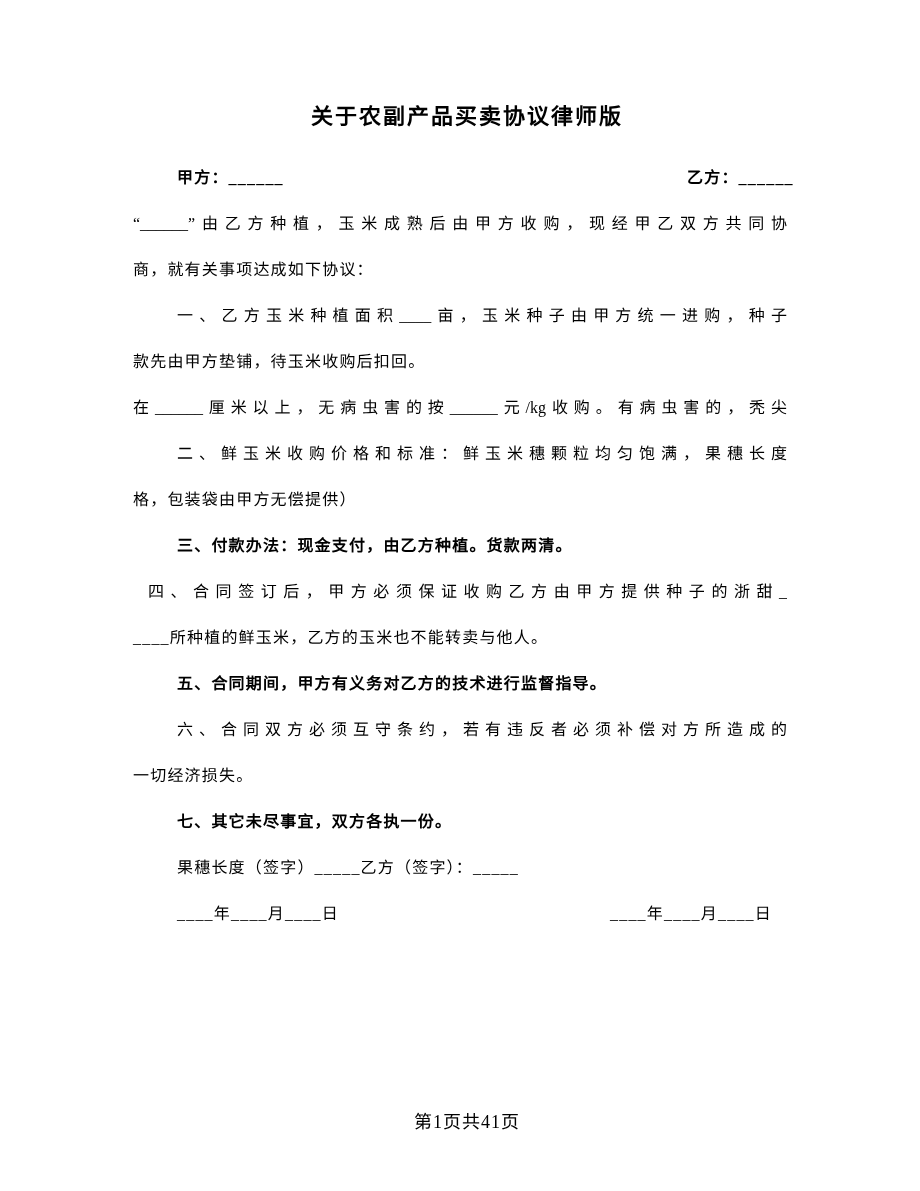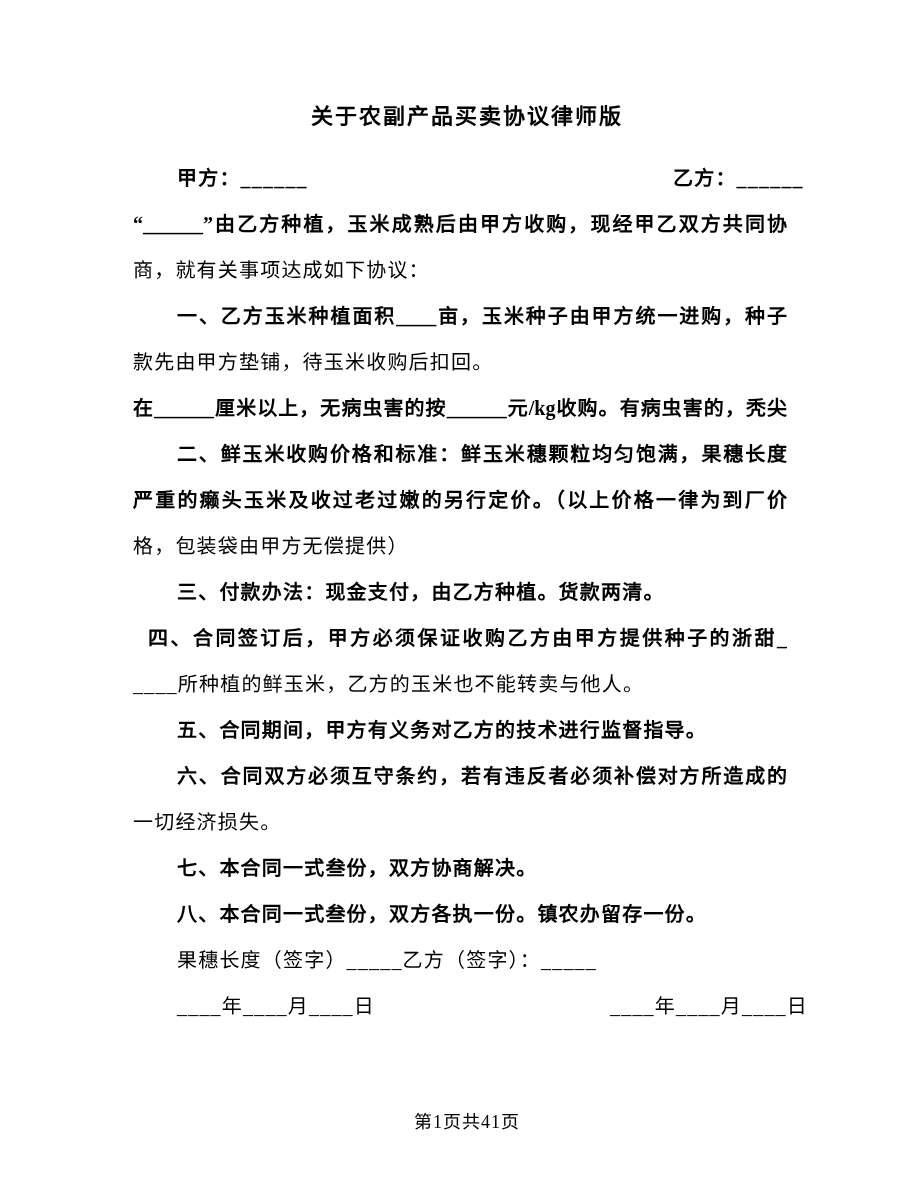--- a/index.html
+++ b/index.html
@@ -33,40 +33,39 @@
   }
   .content {
     position: absolute;
     left: 133px;
     top: 155px;
     width: 654px;
   }
   .line {
     height: 46px;
     line-height: 46px;
-    font-size: 20px;
+    font-size: 16px;
     letter-spacing: 1.2px;
     white-space: nowrap;
   }
   
   .fill {
     letter-spacing: 0;
     white-space: normal;
     text-align: justify;
     text-align-last: justify;
     overflow: hidden;
-    font-weight: bold;
   }
   .ind    { text-indent: 44px; }
   .ind-sm { text-indent: 15px; }
   .bold   { font-weight: bold; }
   .rel    { position: relative; }
   .party-b {
     position: absolute;
-    left: 496px;
+    left: 510px;
     top: 0;
   }
   .date-right {
     position: absolute;
     left: 433px;
     top: 0;
   }
   .footer {
     position: absolute;
     top: 1105px;
@@ -93,35 +92,33 @@
     </div>
 
     <div class="line fill">“______”由乙方种植，玉米成熟后由甲方收购，现经甲乙双方共同协</div>
     <div class="line">商，就有关事项达成如下协议：</div>
 
     <div class="line ind fill">一、乙方玉米种植面积____亩，玉米种子由甲方统一进购，种子</div>
     <div class="line">款先由甲方垫铺，待玉米收购后扣回。</div>
 
     <div class="line fill">在______厘米以上，无病虫害的按______元/kg收购。有病虫害的，秃尖</div>
     <div class="line ind fill">二、鲜玉米收购价格和标准：鲜玉米穗颗粒均匀饱满，果穗长度</div>
-    <div class="line fill">严重的癞头玉米及收过老过嫩的另行定价。（以上价格一律为到厂价</div>
     <div class="line">格，包装袋由甲方无偿提供）</div>
 
     <div class="line ind bold">三、付款办法：现金支付，由乙方种植。货款两清。</div>
 
     <div class="line ind-sm fill">四、合同签订后，甲方必须保证收购乙方由甲方提供种子的浙甜_</div>
     <div class="line">____所种植的鲜玉米，乙方的玉米也不能转卖与他人。</div>
 
     <div class="line ind bold">五、合同期间，甲方有义务对乙方的技术进行监督指导。</div>
 
     <div class="line ind fill">六、合同双方必须互守条约，若有违反者必须补偿对方所造成的</div>
     <div class="line">一切经济损失。</div>
 
-    <div class="line ind bold">七、本合同一式叁份，双方协商解决。</div>
-    <div class="line ind bold">八、本合同一式叁份，双方各执一份。镇农办留存一份。</div>
+    <div class="line ind bold">七、其它未尽事宜，双方各执一份。</div>
 
     <div class="line ind">果穗长度（签字）_____乙方（签字）：_____</div>
 
     <div class="line ind rel">
       <span>____年____月____日</span>
       <span class="date-right">____年____月____日</span>
     </div>
 
   </div>
 

